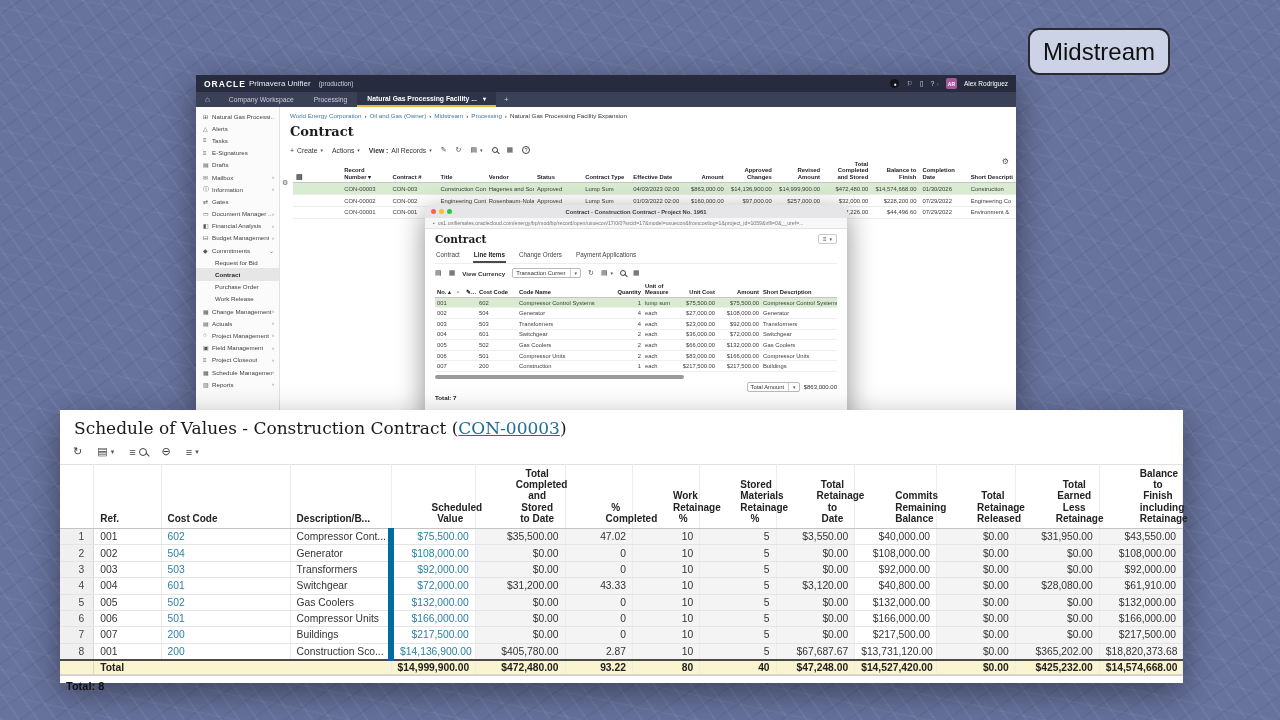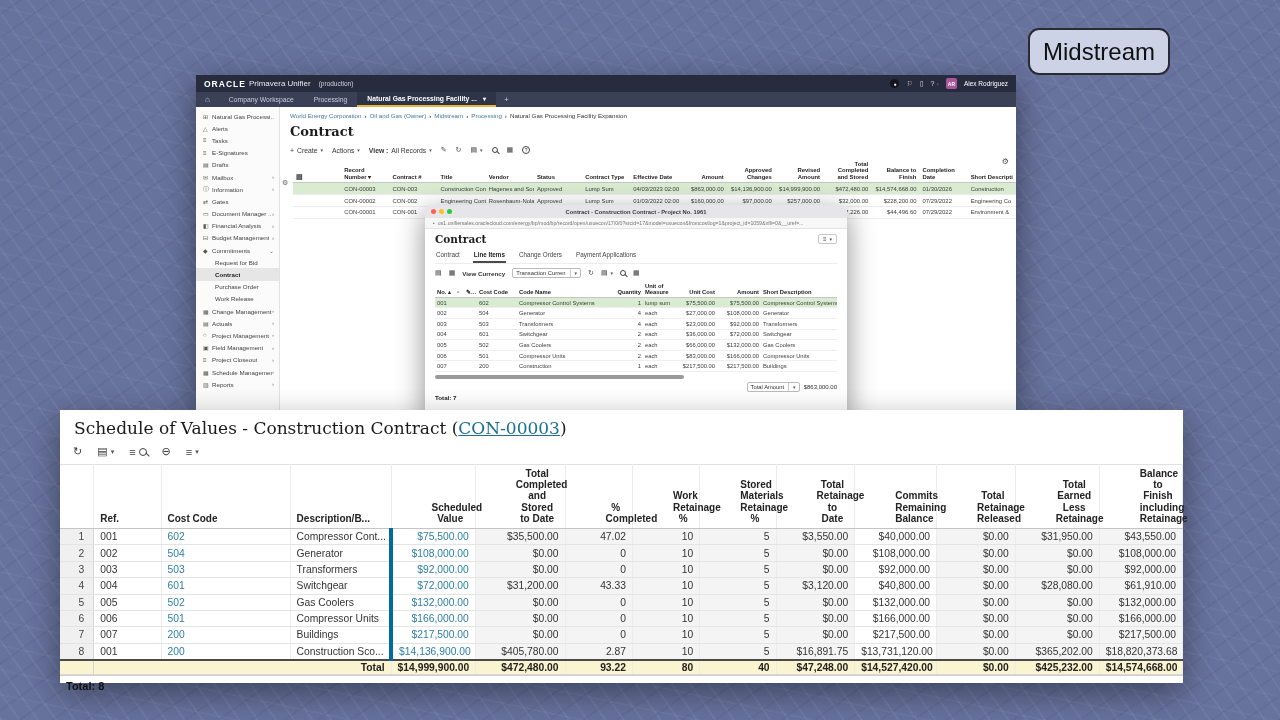--- a/index.html
+++ b/index.html
@@ -136,24 +136,24 @@
   table.sov-t th.num { text-align:center;padding-left:40px; }
   table.sov-t th.txt { text-align:left; }
   table.sov-t td { font-size:10.3px; color:#333; padding:1px 6px; height:16.4px;
     border-bottom:1px solid #e4e4e4; border-right:1px solid #ececec;
     white-space:nowrap; overflow:hidden; }
   table.sov-t td.num { text-align:right; }
   table.sov-t td.gray { background:#f4f4f4; }
   table.sov-t td.rn { background:#f0f0f0; text-align:right; color:#444;
     border-right:1px solid #d5d5d5; padding-right:9px; }
   table.sov-t td.link { color:#2d7fa3; }
-  table.sov-t td.desc { border-right:4px solid #0369a1; }
+  table.sov-t td.desc { border-right:6px solid #0369a1; }
   table.sov-t tr.total td { background:#fbf4d0; border-top:2px solid #4a4a4a;
     font-weight:bold; color:#222; height:14px; border-bottom:1px solid #d8d8d8; }
-  table.sov-t tr.total td.tlabel { text-align:right; }
+  table.sov-t tr.total td.tlabel { }
   .sov-footer { margin-top:auto; border-top:1px solid #cfcfcf; padding:4px 6px 6px;
     font-size:11px; font-weight:bold; color:#111; }
 </style>
 </head>
 <body>
 
 <div class="exec-badge">
   <span>Midstream</span>
 </div>
 
@@ -736,21 +736,21 @@
         <tr>
           <td class="rn">8</td>
           <td>001</td>
           <td class="link">200</td>
           <td class="desc">Construction Sco...</td>
           <td class="num link">$14,136,900.00</td>
           <td class="num gray">$405,780.00</td>
           <td class="num gray">2.87</td>
           <td class="num gray">10</td>
           <td class="num gray">5</td>
-          <td class="num gray">$16,891.75</td>
+          <td class="num gray">$67,687.67</td>
           <td class="num">$13,731,120.00</td>
           <td class="num gray">$0.00</td>
           <td class="num gray">$365,202.00</td>
           <td class="num gray">$18,820,373.68</td>
         </tr>
         <tr class="total">
           <td class="rn"></td>
           <td class="tlabel" colspan="3">Total</td>
           <td class="num">$14,999,900.00</td>
           <td class="num">$472,480.00</td>

